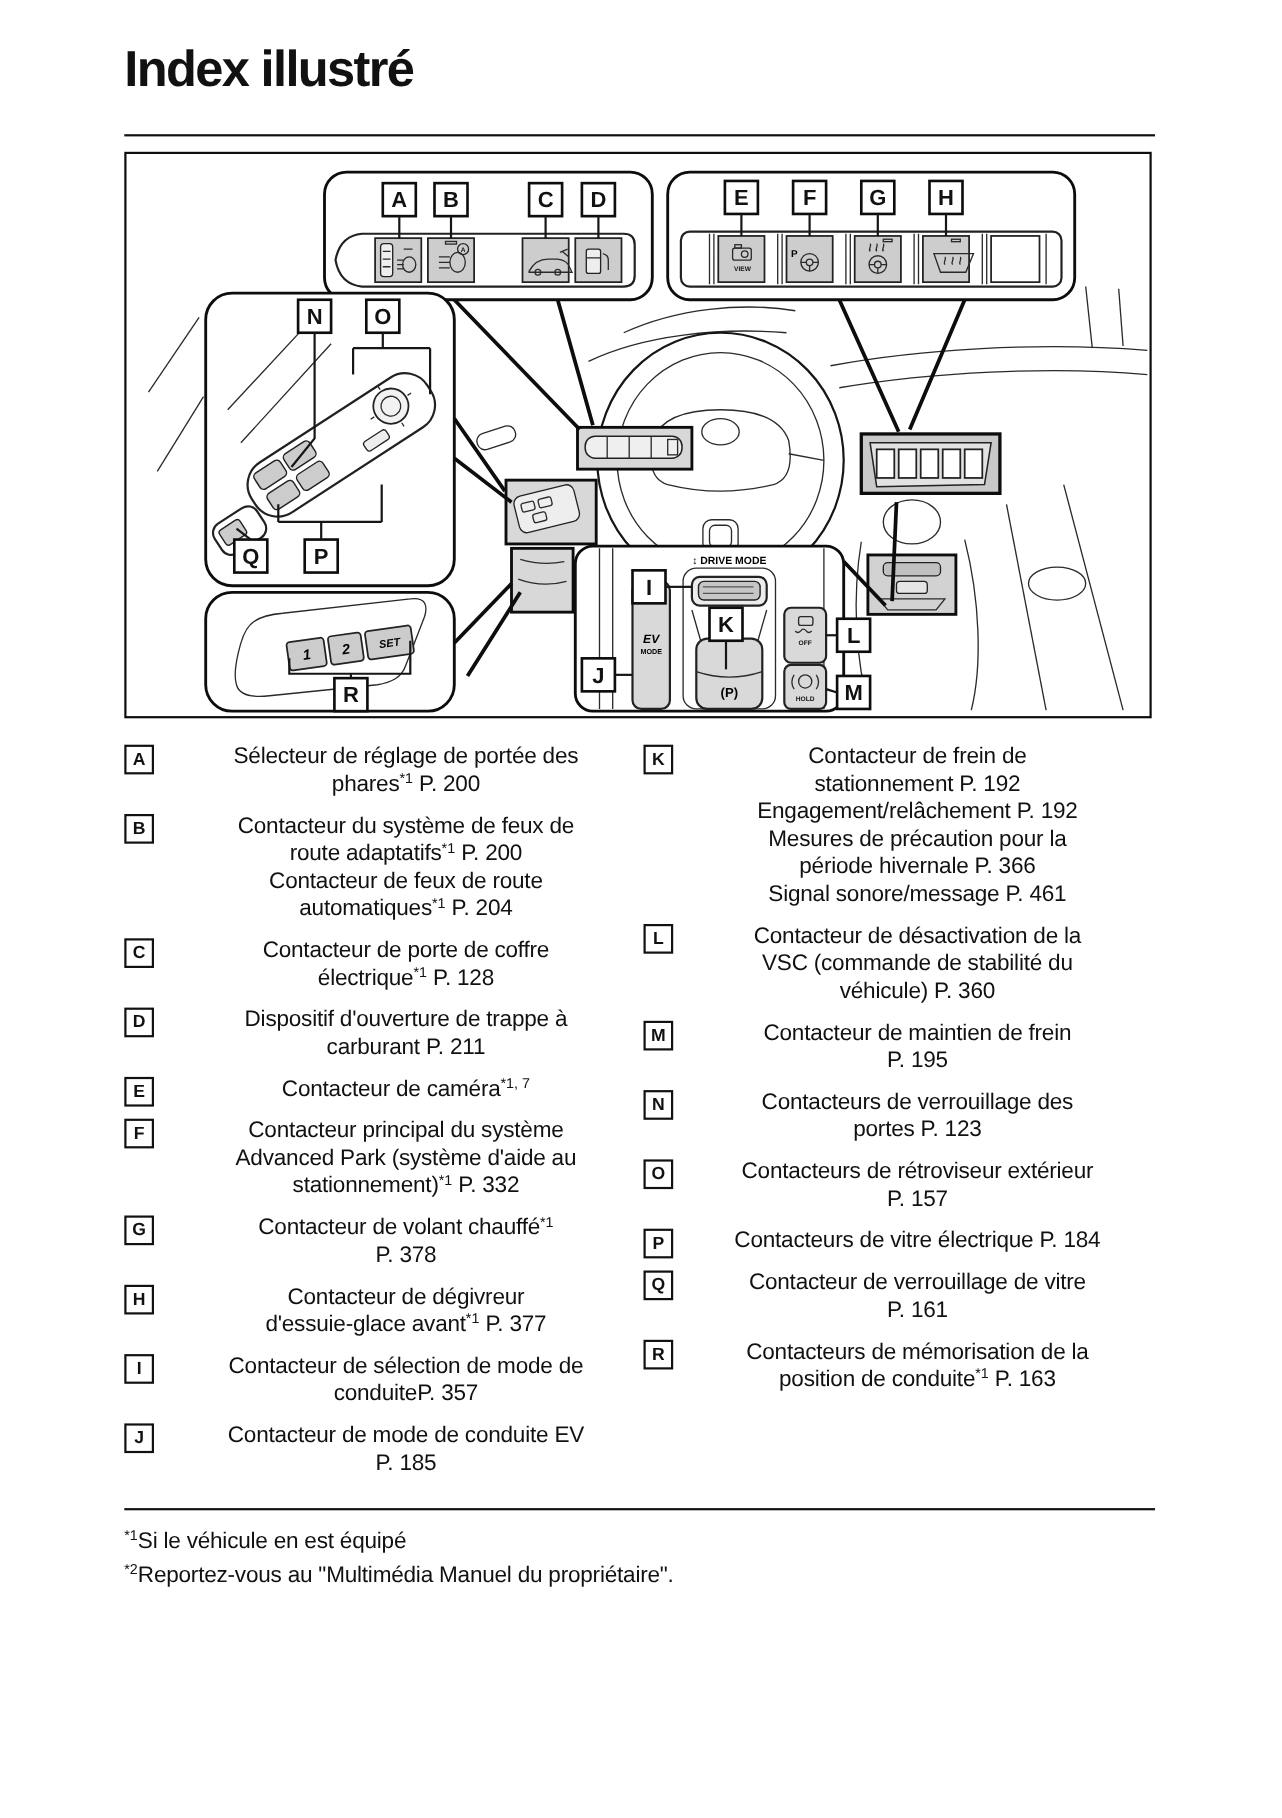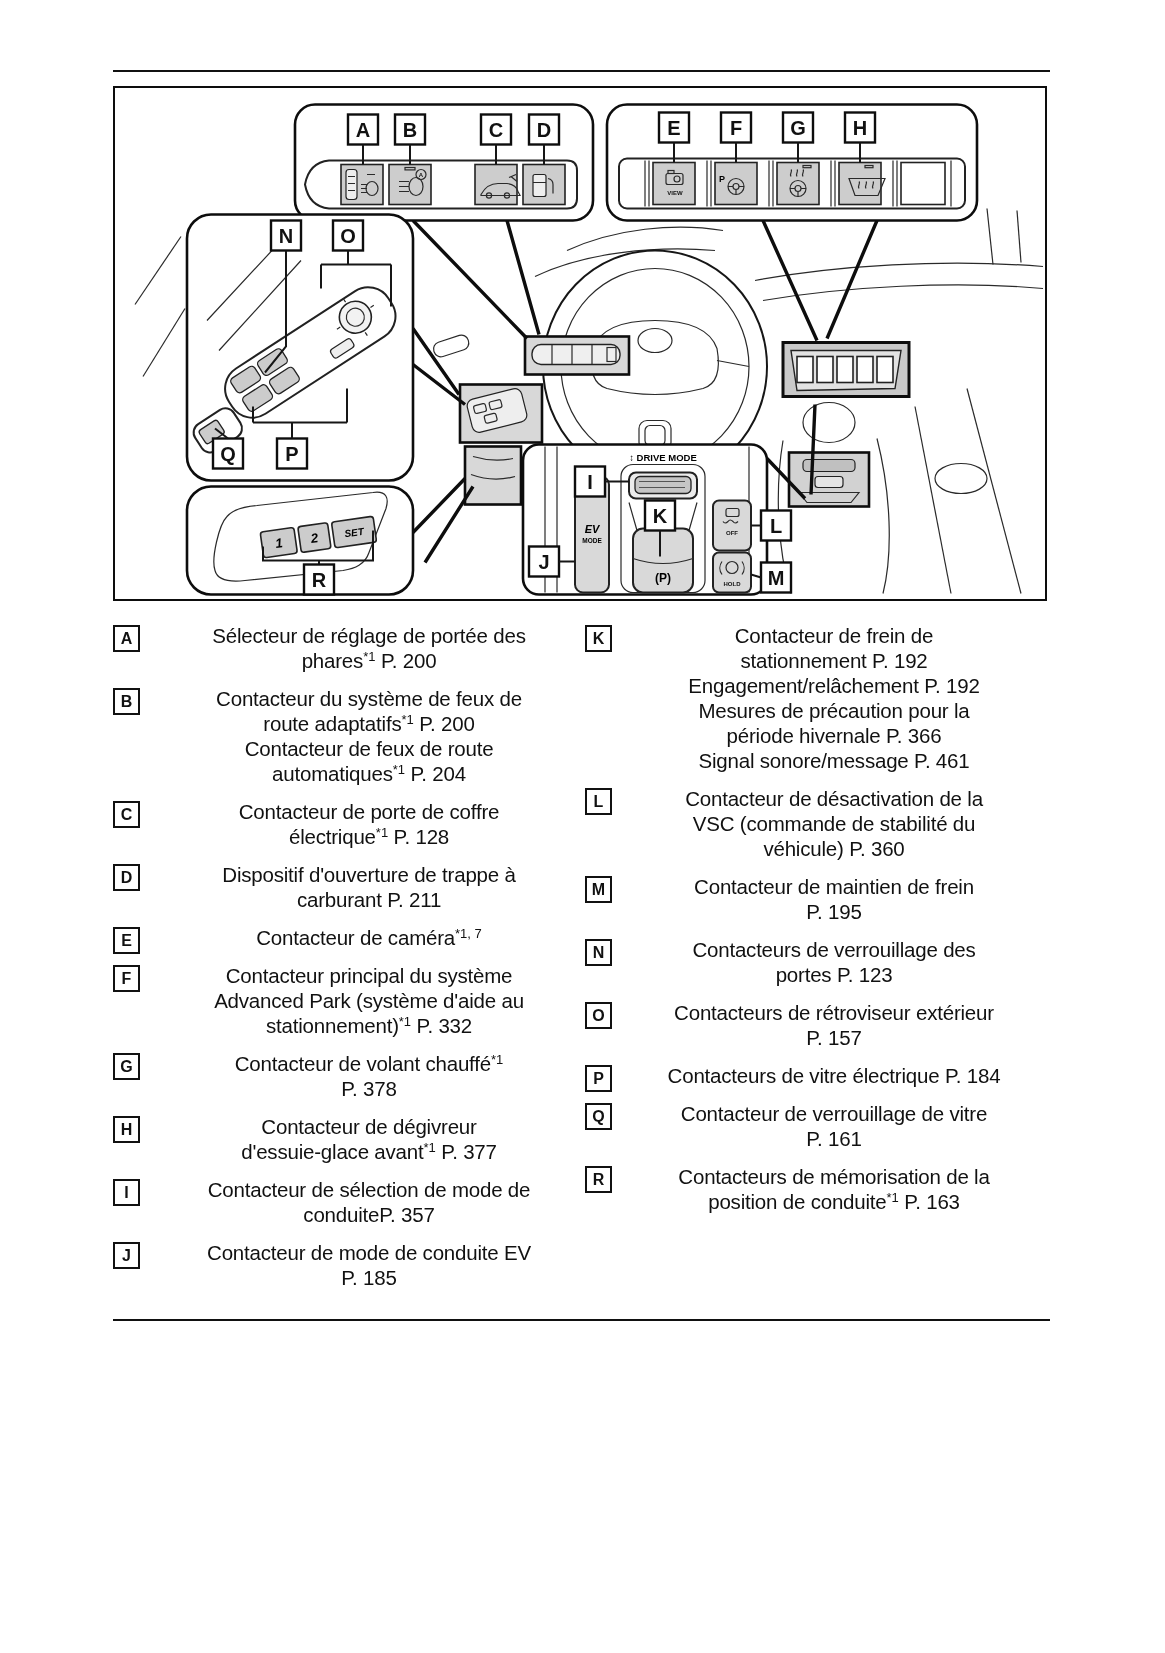--- a/index.html
+++ b/index.html
@@ -34,20 +34,21 @@
   .ltext sup,.footnote sup{font-size:13px;line-height:0;vertical-align:7px;letter-spacing:0;}
   .bottom-rule{height:2px;background:#111;margin-top:16px;}
   .footnotes{margin-top:12px;}
   .footnote{font-size:20.5px;line-height:31px;letter-spacing:-0.2px;}
   .page-number{margin-top:44px;font-size:21px;font-weight:bold;}
 </style>
 </head>
 <body>
 
 <div class="content">
+  <h1 class="page-title">Index illustré</h1>
   <div class="top-rule"></div>
 
   <div class="frame">
     <svg viewBox="0 0 930 510">
 
       <g>
         <path class="ln" d="M452,162 C500,140 560,134 608,142"></path>
         <path class="ln" d="M420,188 C470,164 540,157 600,162"></path>
         <path class="ln" d="M640,192 C720,177 830,170 928,178"></path>
         <path class="ln" d="M648,212 C730,198 840,192 928,200"></path>
@@ -404,14 +405,18 @@
         <div class="legend-item">
           <span class="badge">R</span>
           <span class="ltext">Contacteurs de mémorisation de la
 position de conduite<sup>*1</sup> P. 163</span>
         </div>
       </div>
   </div>
 
   <div class="bottom-rule"></div>
 
+  <div class="footnotes">
+    <div class="footnote"><sup>*1</sup><span>Si le véhicule en est équipé</span></div>
+    <div class="footnote"><sup>*2</sup><span>Reportez-vous au "Multimédia Manuel du propriétaire".</span></div>
+  </div>
 
 </div>
 
 </body></html>

